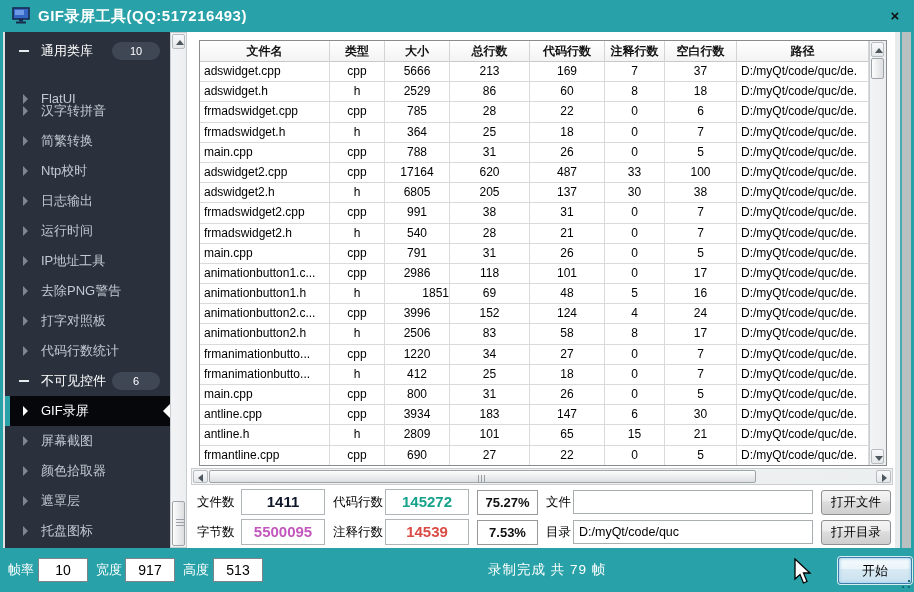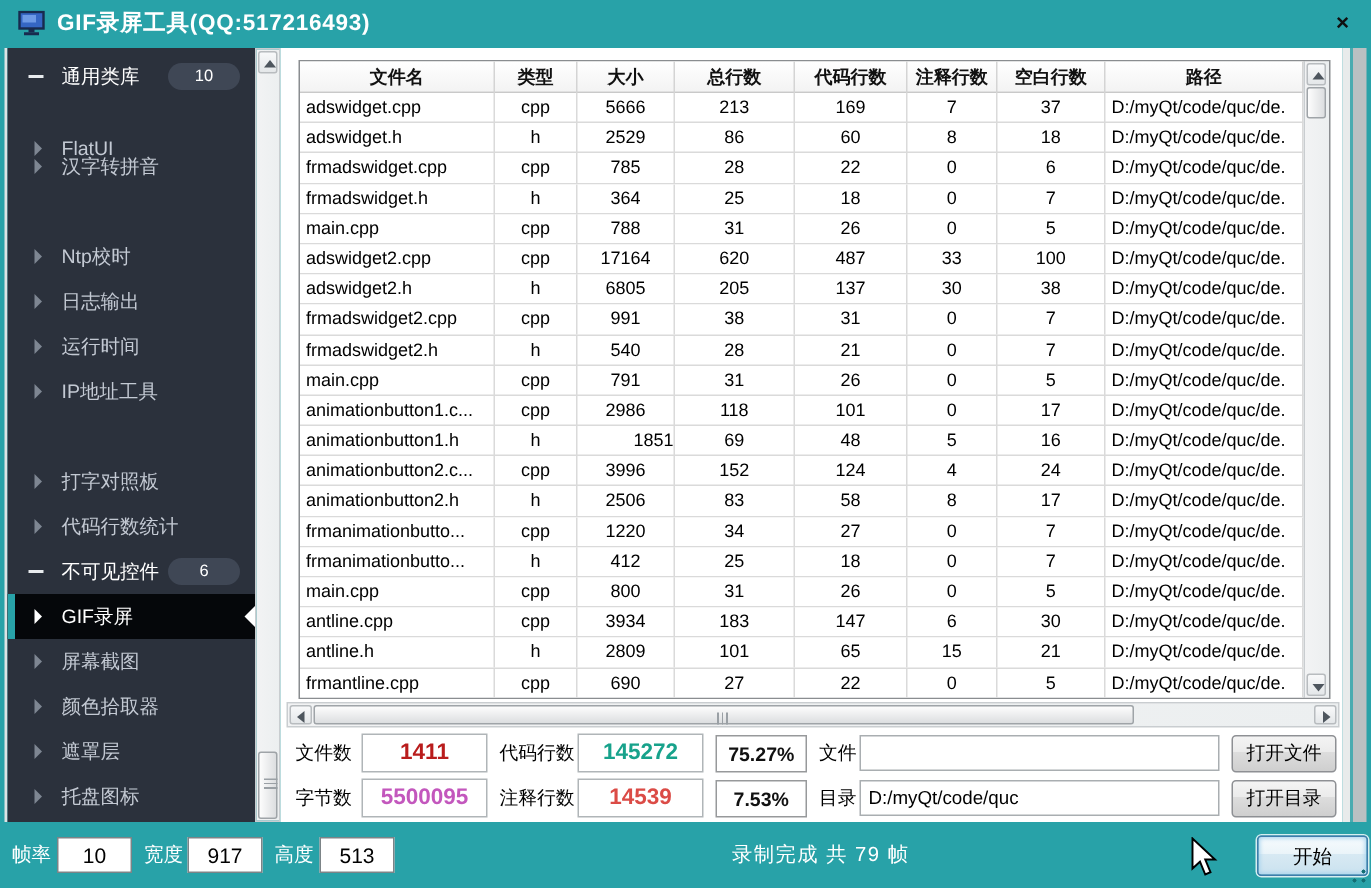--- a/index.html
+++ b/index.html
@@ -110,35 +110,43 @@
         <span class="badge">10</span>
       </div>
       <div class="s-row s-item" style="top: 52px;">
         <span class="tri-ic"></span>
         <span class="s-label">FlatUI</span>
       </div>
       <div class="s-row s-item" style="top: 64px;">
         <span class="tri-ic"></span>
         <span class="s-label">汉字转拼音</span>
       </div>
+      <div class="s-row s-item" style="top: 94px;">
+        <span class="tri-ic"></span>
+        <span class="s-label">简繁转换</span>
+      </div>
       <div class="s-row s-item" style="top: 124px;">
         <span class="tri-ic"></span>
         <span class="s-label">Ntp校时</span>
       </div>
       <div class="s-row s-item" style="top: 154px;">
         <span class="tri-ic"></span>
         <span class="s-label">日志输出</span>
       </div>
       <div class="s-row s-item" style="top: 184px;">
         <span class="tri-ic"></span>
         <span class="s-label">运行时间</span>
       </div>
       <div class="s-row s-item" style="top: 214px;">
         <span class="tri-ic"></span>
         <span class="s-label">IP地址工具</span>
+      </div>
+      <div class="s-row s-item" style="top: 244px;">
+        <span class="tri-ic"></span>
+        <span class="s-label">去除PNG警告</span>
       </div>
       <div class="s-row s-item" style="top: 274px;">
         <span class="tri-ic"></span>
         <span class="s-label">打字对照板</span>
       </div>
       <div class="s-row s-item" style="top: 304px;">
         <span class="tri-ic"></span>
         <span class="s-label">代码行数统计</span>
       </div>
       <div class="s-row s-group" style="top: 334px;">
@@ -411,21 +419,21 @@
         </div>
       <div class="sb-thumb-h" style="left:17px; top:1px; width:547px; height:13px;">
           <span class="grip-h"></span>
         </div>
       <div class="sb-btn" style="right:1px; top:1px; width:15px; height:13px;">
           <span class="arr-rt"></span>
         </div>
     </div>
 
     <span class="stat-label" style="left:10px; top:457px;">文件数</span>
-    <div class="val-box" style="left:54px; top:457px; color:#b91c1c;">1411</div>
+    <div class="val-box" style="left:54px; top:457px; color:#0f172a;">1411</div>
     <span class="stat-label" style="left:146px; top:457px;">代码行数</span>
     <div class="val-box" style="left:198px; top:457px; color:#17a28b;">145272</div>
     <div class="pct-box" style="left:290px; top:458px;">75.27%</div>
     <span class="stat-label" style="left:359px; top:457px;">文件</span>
     <input class="txt-input" style="left: 386px; top: 458px; width: 240px;" value="">
     <div class="win-btn" style="left:634px; top:458px;">打开文件</div>
 
     <span class="stat-label" style="left:10px; top:487px;">字节数</span>
     <div class="val-box" style="left:54px; top:487px; color:#c357bd;">5500095</div>
     <span class="stat-label" style="left:146px; top:487px;">注释行数</span>

